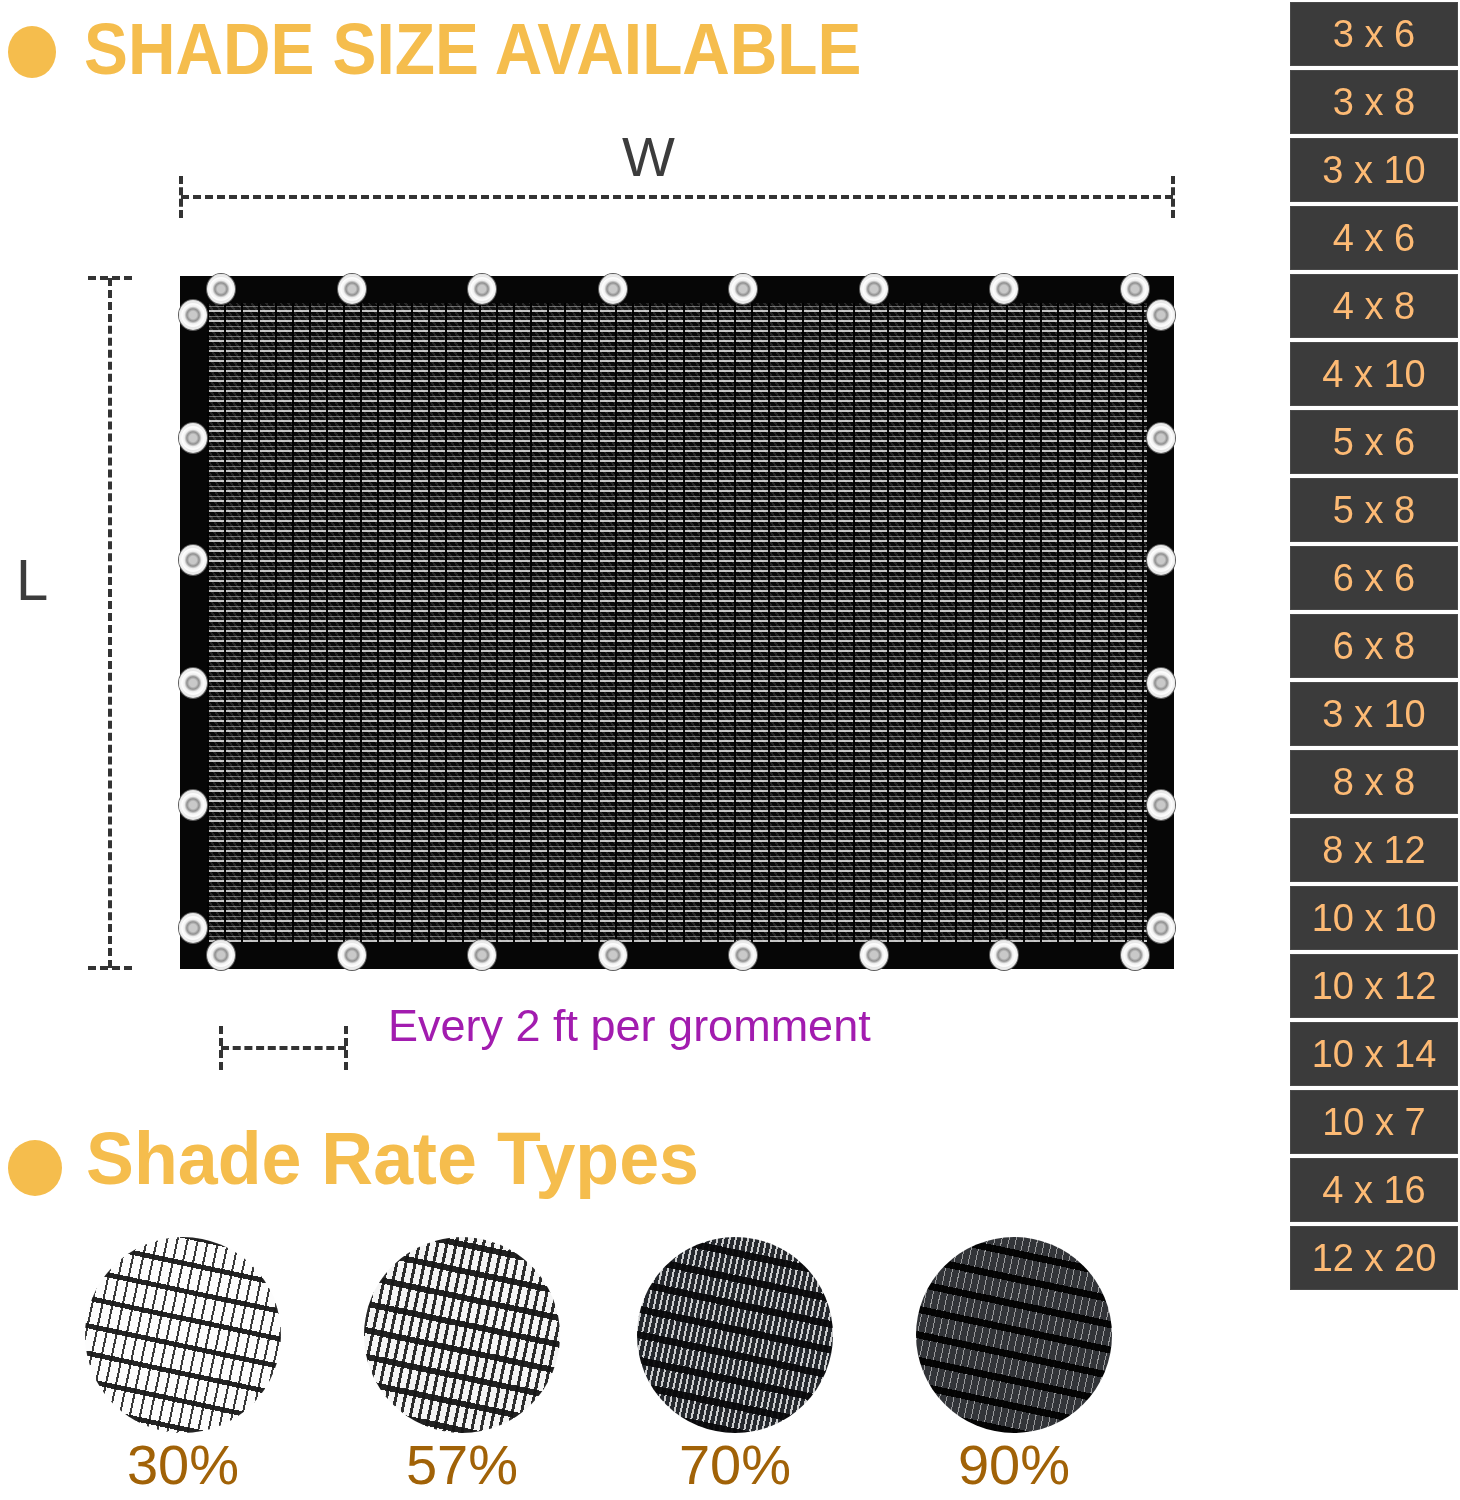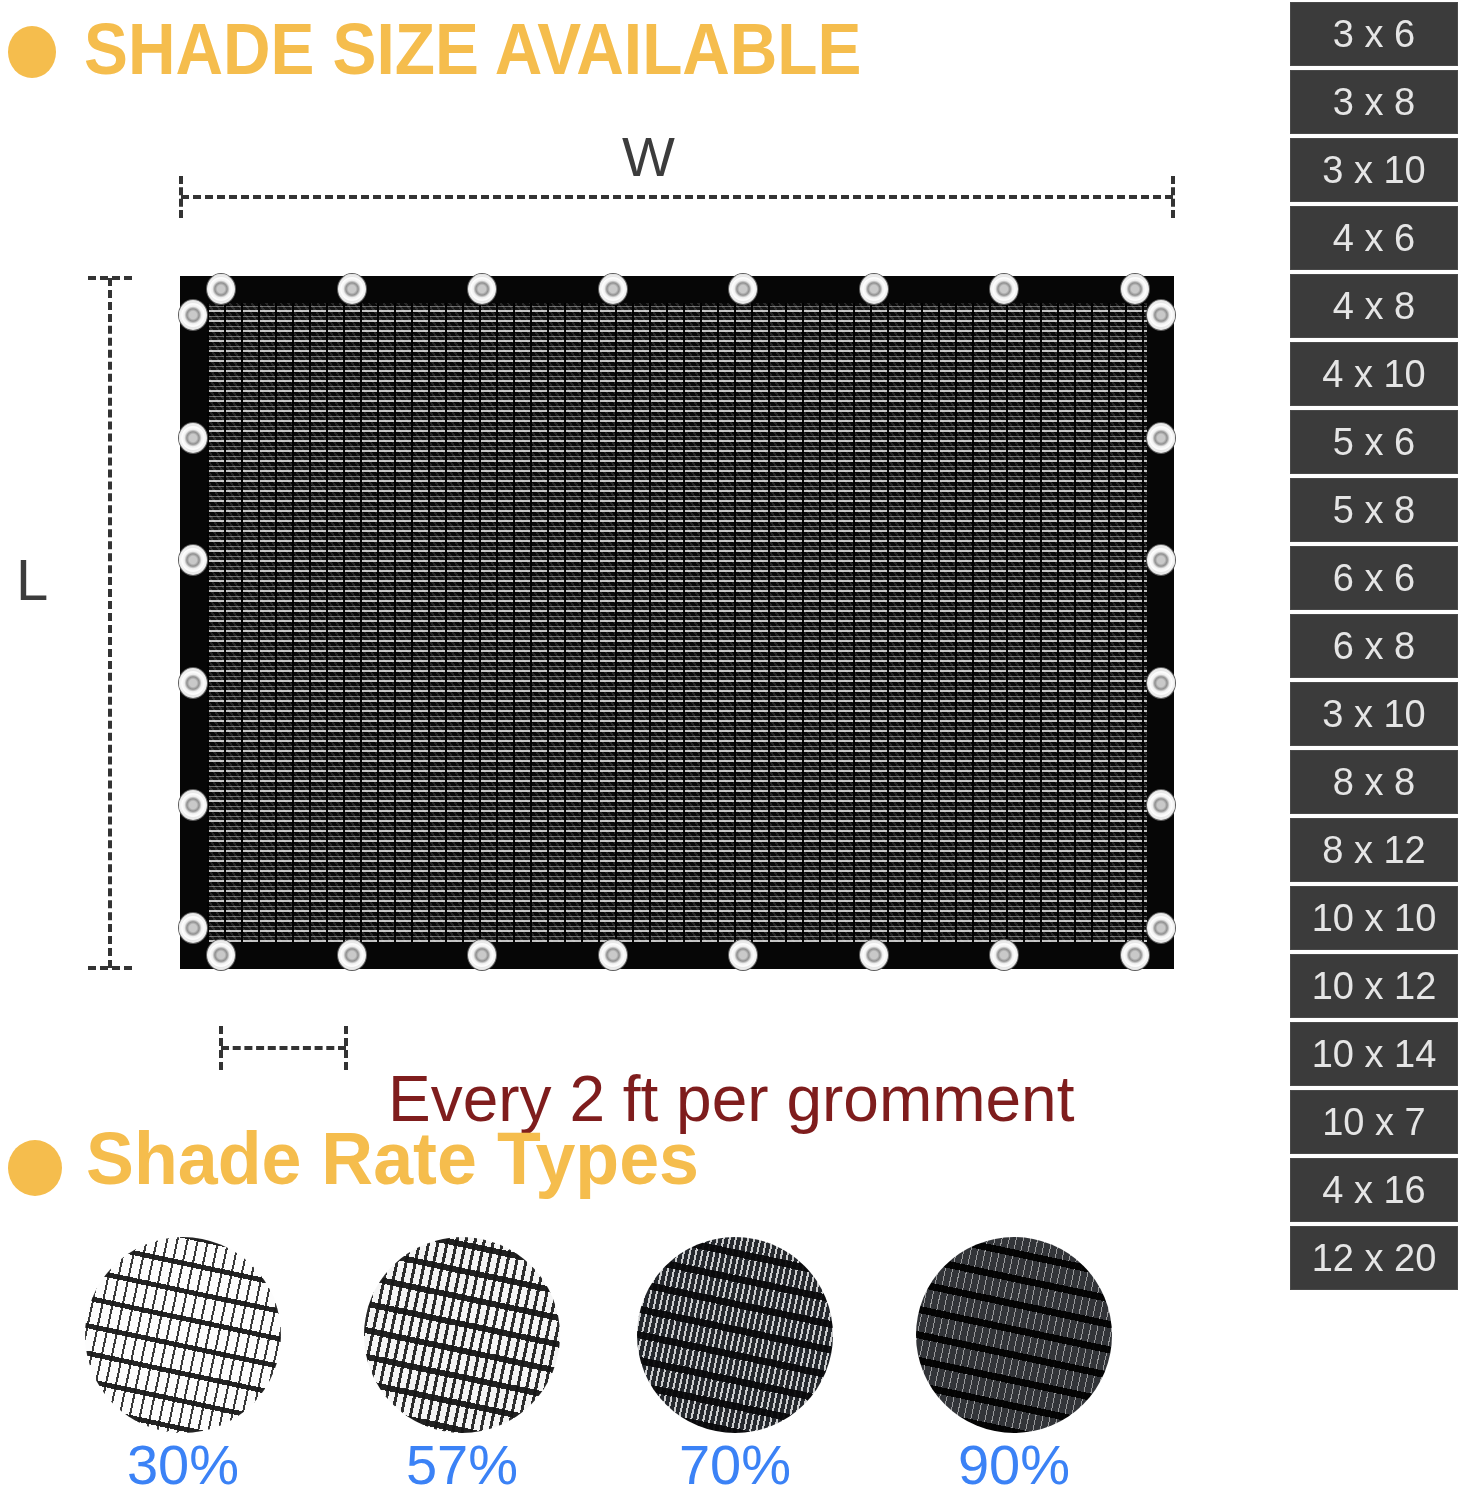--- a/index.html
+++ b/index.html
@@ -60,21 +60,21 @@
         #ffffff 55%, #bdbdbd 72%,
         #8a8a8a 88%, #6f6f6f 100%);
     box-shadow:0 0 0 1px #5e5e5e, inset 0 0 0 2px rgba(255,255,255,0.55);
   }
 
   
   .g-tick-left{left:219px;top:1026px;height:44px;}
   .g-tick-right{left:344px;top:1026px;height:44px;}
   .g-line{left:221px;top:1046px;width:125px;}
   .note{
-    position:absolute;left:388px;top:1062px;font-size:64px;color:#7f1d1d;white-space:nowrap;
+    position:absolute;left:388px;top:1000px;font-size:45px;color:#a21caf;white-space:nowrap;
   }
 
   
   .sample-circle{position:absolute;top:1237px;width:196px;height:196px;border-radius:50%;}
   .pos-0{left:85px;} .pos-1{left:364px;} .pos-2{left:637px;} .pos-3{left:916px;}
   .mesh-30{
     background-color:#fdfdfd;
     background-image:
       repeating-linear-gradient(12deg, rgba(0,0,0,0) 0 22px, rgba(25,25,25,0.95) 22px 27px),
       repeating-linear-gradient(102deg, rgba(30,30,30,0.88) 0 2px, rgba(0,0,0,0) 2px 10px);
@@ -92,28 +92,28 @@
       repeating-linear-gradient(102deg, rgba(242,242,242,0.75) 0 2px, rgba(32,35,40,0.9) 2px 6px);
   }
   .mesh-90{
     background-color:#323438;
     background-image:
       repeating-linear-gradient(12deg, rgba(0,0,0,0) 0 18px, rgba(0,0,0,0.95) 18px 25px),
       repeating-linear-gradient(102deg, rgba(235,235,235,0.55) 0 1px, rgba(0,0,0,0) 1px 7px);
   }
   .pct-label{
     position:absolute;top:1432px;width:196px;text-align:center;
-    font-size:56px;color:#3b82f6;
+    font-size:56px;color:#a16207;
   }
 
   
   #size-list{position:absolute;left:1290px;top:2px;width:168px;}
   .size-chip{
     height:64px;margin-bottom:4px;background:#3B3B3B;
-    color:#e5e5e5;font-size:38px;line-height:64px;text-align:center;
+    color:#fdba74;font-size:38px;line-height:64px;text-align:center;
     box-shadow:inset 0 0 0 1px #4a4a4a;
   }
 </style>
 </head>
 <body>
 
 <div class="canvas">
 
   <span class="bullet bullet-1"></span>
   <div class="heading-text heading-1">SHADE SIZE AVAILABLE</div>

